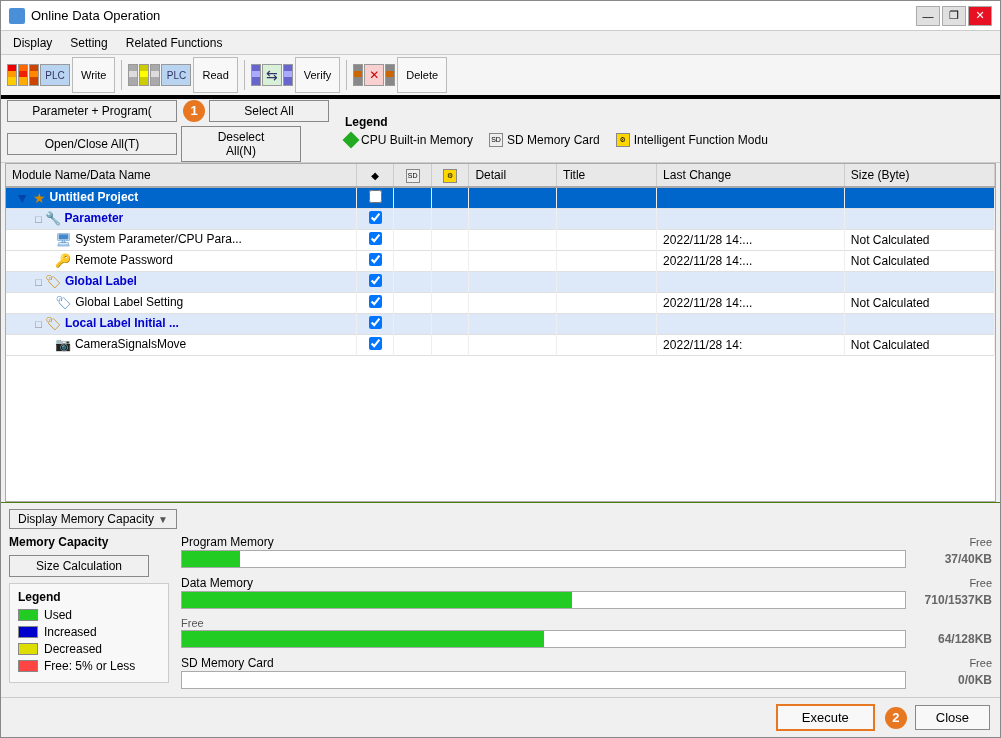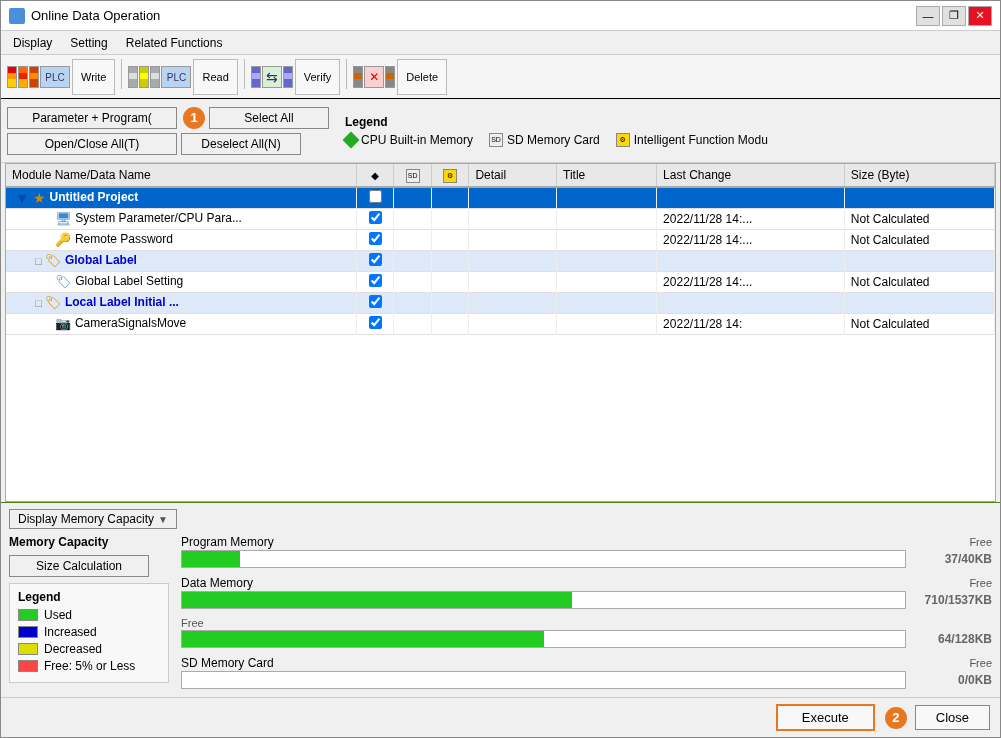--- a/index.html
+++ b/index.html
@@ -70,23 +70,23 @@
       height: 24px;
       gap: 2px;
     }
     .menu-item {
       padding: 2px 8px;
       cursor: pointer;
       font-size: 12px;
     }
     .toolbar {
       background: #f5f5f5;
-      border-bottom: 1px solid #000000;
-      display: flex;
-      align-items: flex-start;
+      border-bottom: 4px solid #000000;
+      display: flex;
+      align-items: center;
       padding: 4px 6px;
       height: 44px;
       gap: 2px;
     }
     .toolbar-btn {
       display: flex;
       flex-direction: column;
       align-items: center;
       justify-content: center;
       padding: 2px 8px;
@@ -114,21 +114,21 @@
       gap: 6px;
     }
     .action-buttons {
       display: flex;
       flex-direction: column;
       gap: 4px;
     }
     .action-btn {
       border: 1px solid #888;
       background: #f0f0f0;
-      padding: 3px 4px;
+      padding: 3px 20px;
       cursor: pointer;
       font-size: 12px;
       width: 170px;
       text-align: center;
     }
     .badge-circle {
       display: inline-flex;
       align-items: center;
       justify-content: center;
       width: 22px;
@@ -538,20 +538,35 @@
           </td>
           <td class="checkbox-cell"><input type="checkbox" style=""></td>
           <td></td>
           <td></td>
           <td></td>
           <td></td>
           <td></td>
           <td></td>
         </tr>
 
+        <tr class="row-blue">
+          <td>
+            <span class="tree-indent" style="width:20px;display:inline-block;"></span>
+            <span style="color:#888;font-size:11px;vertical-align:middle;">□ </span>
+            <span style="color:#cc8800;font-size:13px;vertical-align:middle;">🔧</span>
+            <span style="color:#0000cc;font-weight:bold;">Parameter</span>
+          </td>
+          <td class="checkbox-cell"><input type="checkbox" checked="" style=""></td>
+          <td></td>
+          <td></td>
+          <td></td>
+          <td></td>
+          <td></td>
+          <td></td>
+        </tr>
 
         <tr>
           <td>
             <span class="tree-indent" style="width:40px;display:inline-block;"></span>
             <span style="color:#4488cc;font-size:13px;vertical-align:middle;">🖥</span>
             <span>System Parameter/CPU Para...</span>
           </td>
           <td class="checkbox-cell"><input type="checkbox" checked="" style=""></td>
           <td></td>
           <td></td>

